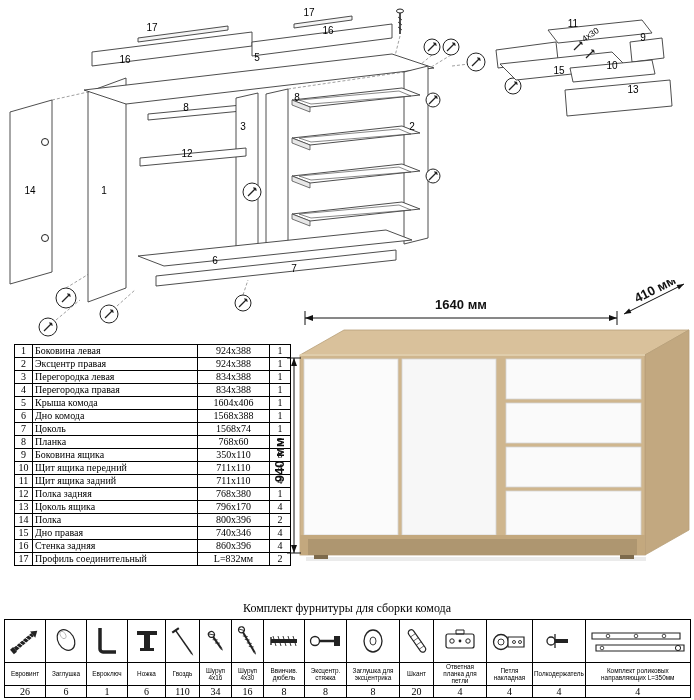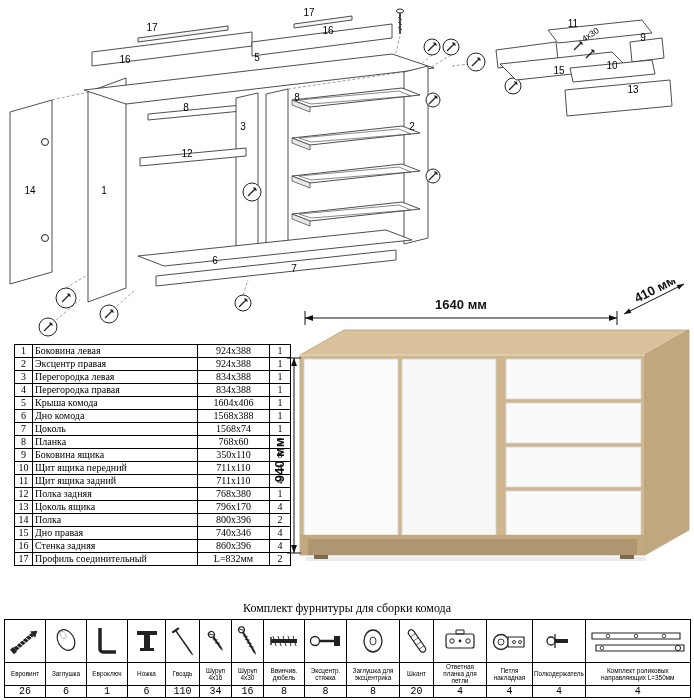--- a/index.html
+++ b/index.html
@@ -27,21 +27,21 @@
   
   #parts-table { position:absolute; left:14px; top:344px; border-collapse:collapse; table-layout:fixed; }
   #parts-table td { border:1px solid #000; font-size:10px; line-height:12px; height:13px;
                     padding:0 2px; overflow:hidden; white-space:nowrap; }
   #parts-table td.c { text-align:center; padding:0 1px; }
 
   
   #hw-title { position:absolute; left:0; top:601px; width:694px; text-align:center;
               font-size:12px; color:#000; }
   #hw-table { position:absolute; left:4px; top:619px; border-collapse:collapse; table-layout:fixed; }
-  #hw-table td { border:1px solid #000; text-align:center; vertical-align:middle; padding:0; overflow:hidden;font-family:Liberation Mono, monospace; }
+  #hw-table td { border:1px solid #000; text-align:center; vertical-align:middle; padding:0; overflow:hidden; }
   #hw-table td.ic { height:43px; }
   #hw-table td.nm { height:21px; font-family:"Liberation Sans", sans-serif; font-size:6.4px;
                     line-height:1.12; padding:0 1px; }
   #hw-table td.qt { height:12px; font-size:10px; line-height:11px; }
   .hwicon { display:block; margin:0 auto; }
   .hwicon * { vector-effect:non-scaling-stroke; }
 </style>
 </head>
 <body>
 

